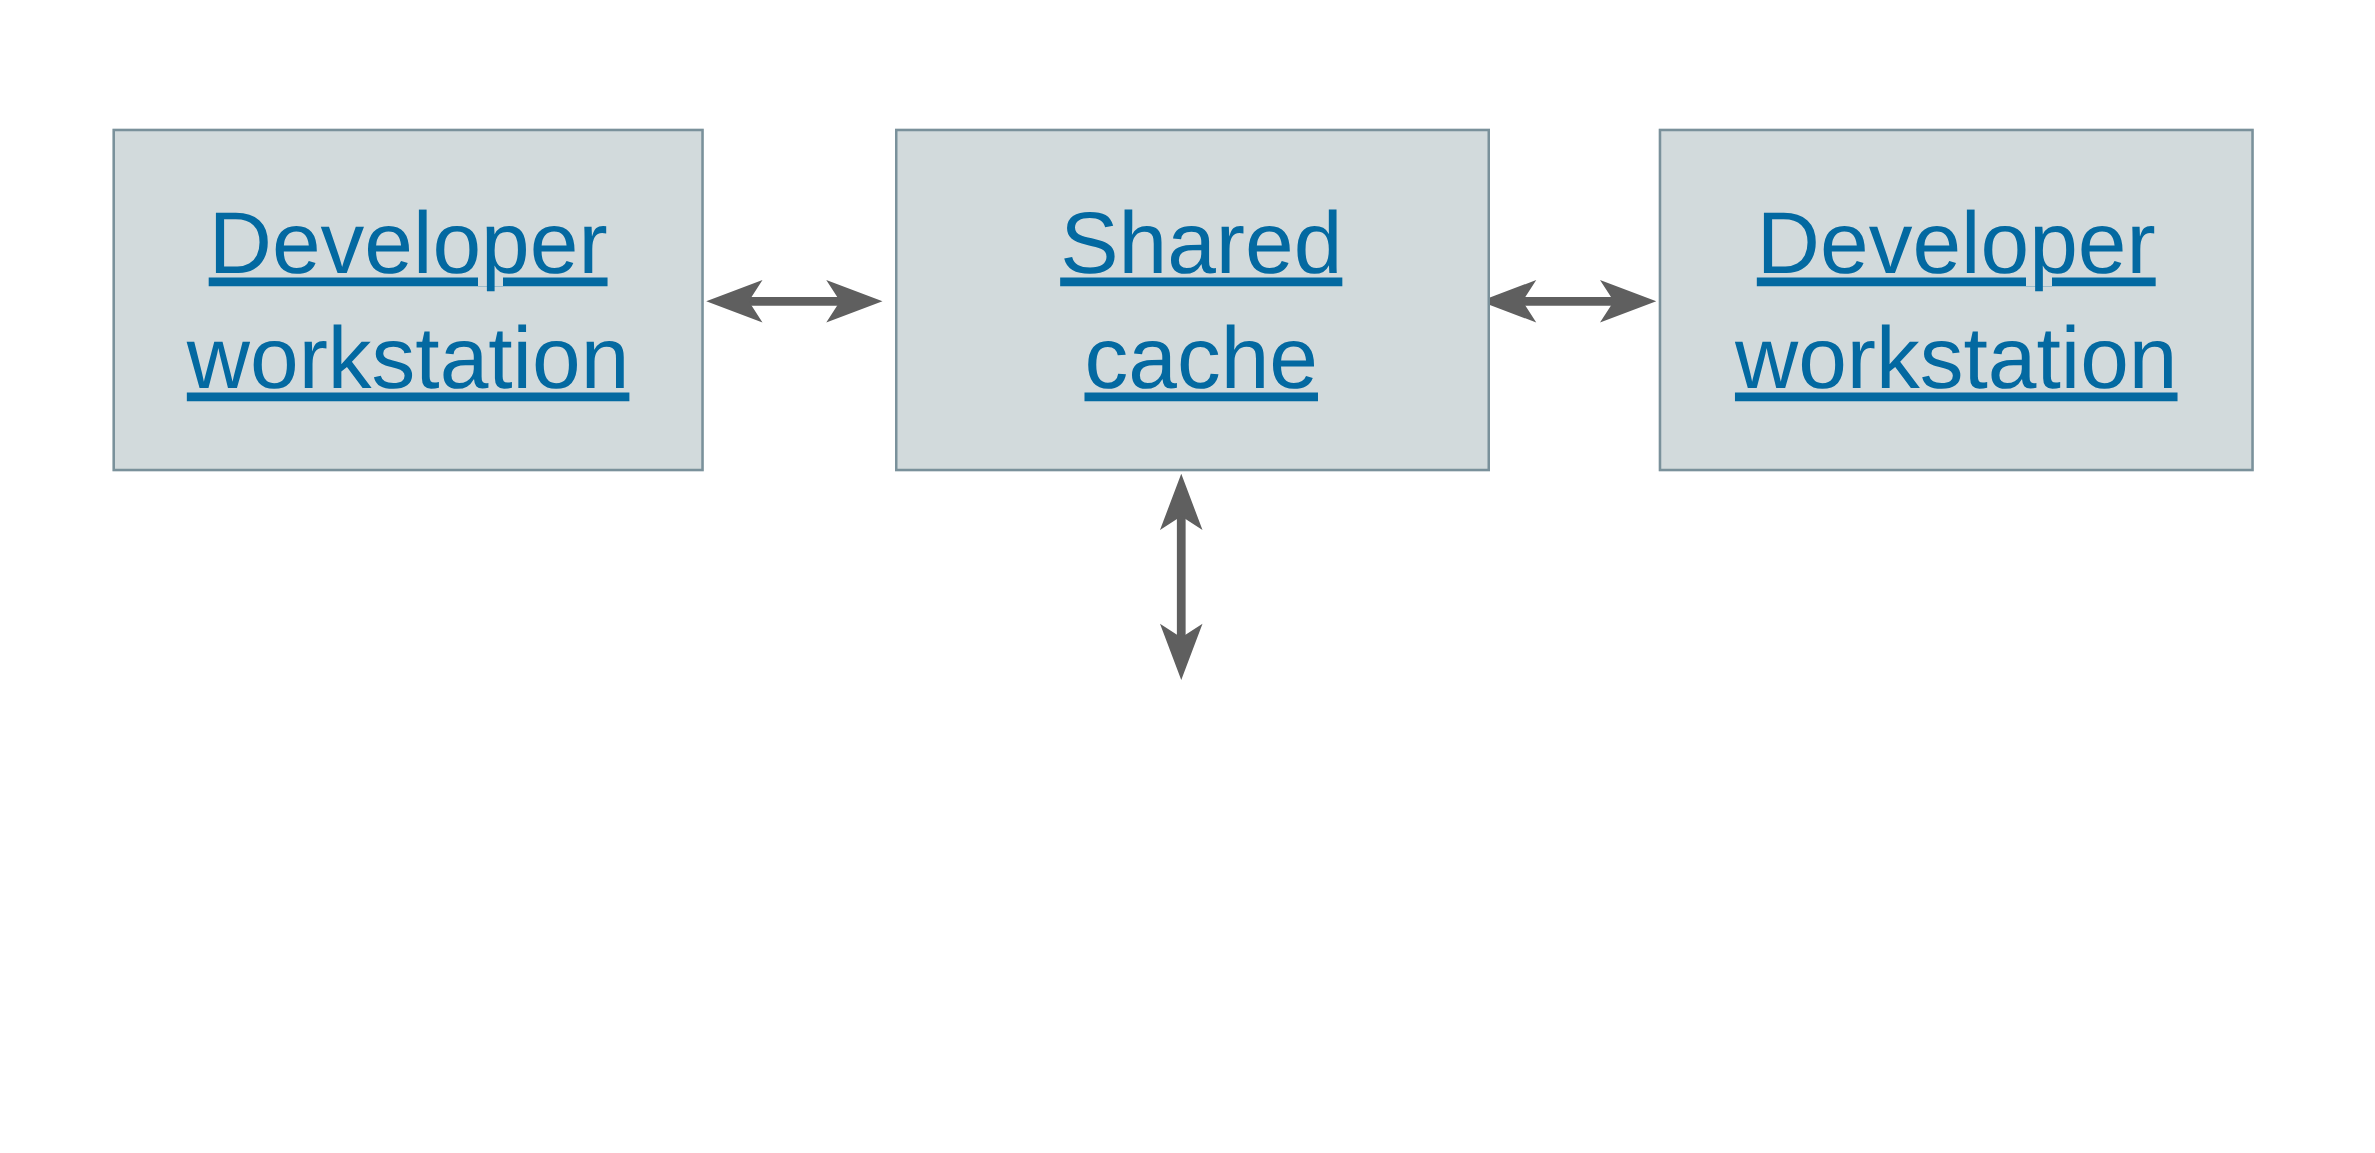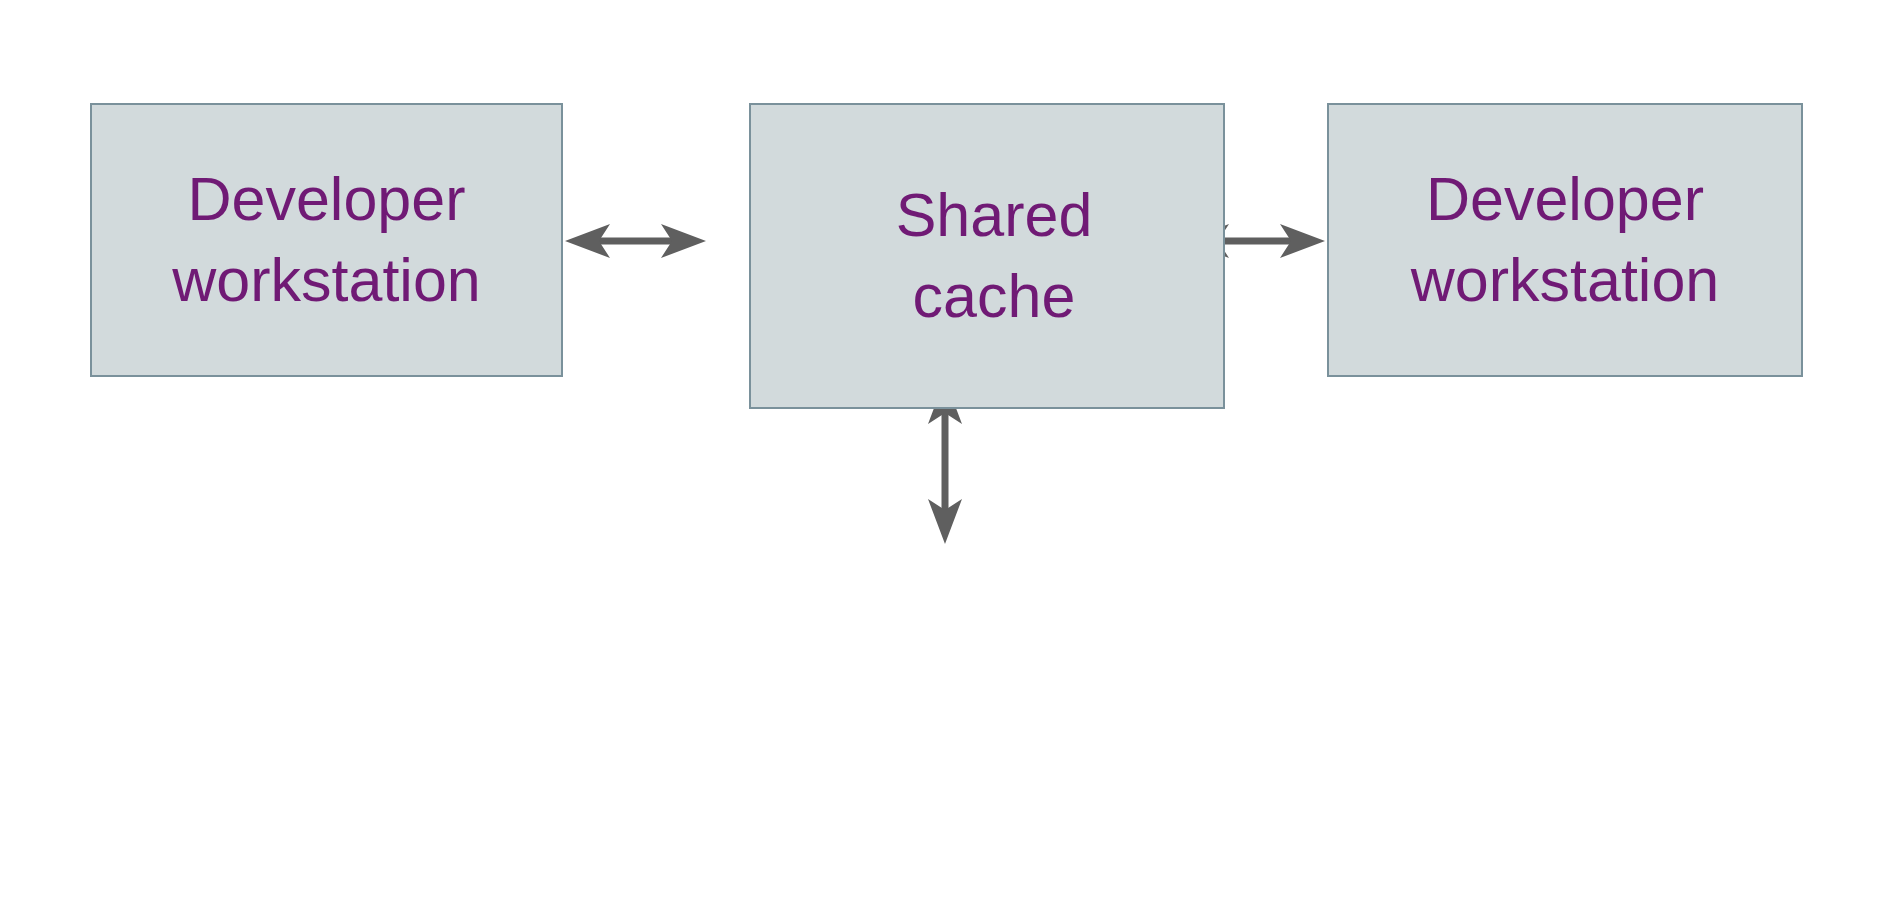--- a/index.html
+++ b/index.html
@@ -23,28 +23,29 @@
   .node {
     position: absolute;
     background: #d2dadc;
     border: 2px solid #7a919b;
     display: flex;
     align-items: center;
     justify-content: center;
     text-align: center;
   }
   .node .label {
-    font-size: 61px;
+    font-size: 70px;
     line-height: 1.32;
-    color: #701a75;
+    color: #0369a1;
     white-space: pre-line;
     letter-spacing: 0px;
+    text-decoration: underline;
   }
   .node-dev-left   { left: 90px;   top: 103px; width: 473px; height: 274px; }
-  .node-cache      { left: 749px;  top: 103px; width: 476px; height: 306px; padding-left: 14px; }
+  .node-cache      { left: 716px;  top: 103px; width: 476px; height: 274px; padding-left: 14px; }
   .node-dev-right  { left: 1327px; top: 103px; width: 476px; height: 274px; }
   .node-ci         { left: 707px;  top: 546px; width: 476px; height: 277px; }
 </style>
 </head>
 <body>
 
 <div class="canvas">
 
   <svg class="arrows-layer" viewBox="0 0 1900 922" xmlns="http://www.w3.org/2000/svg">
 

